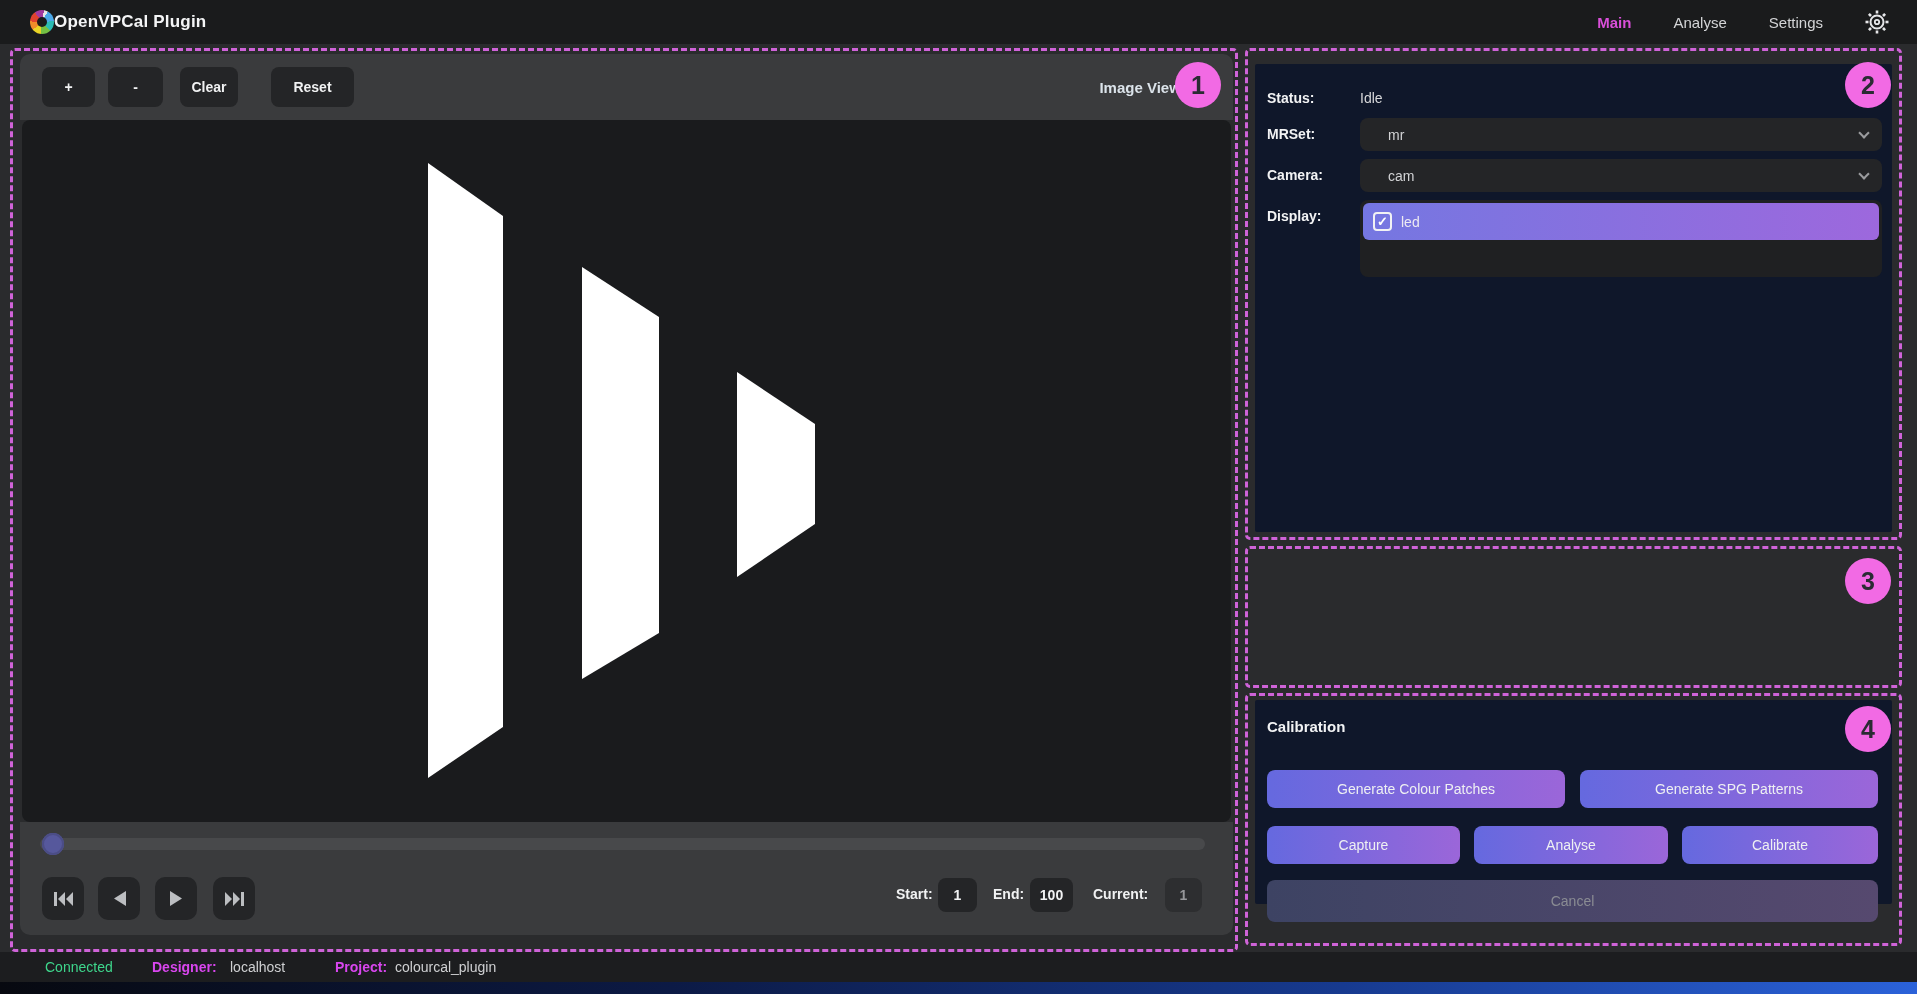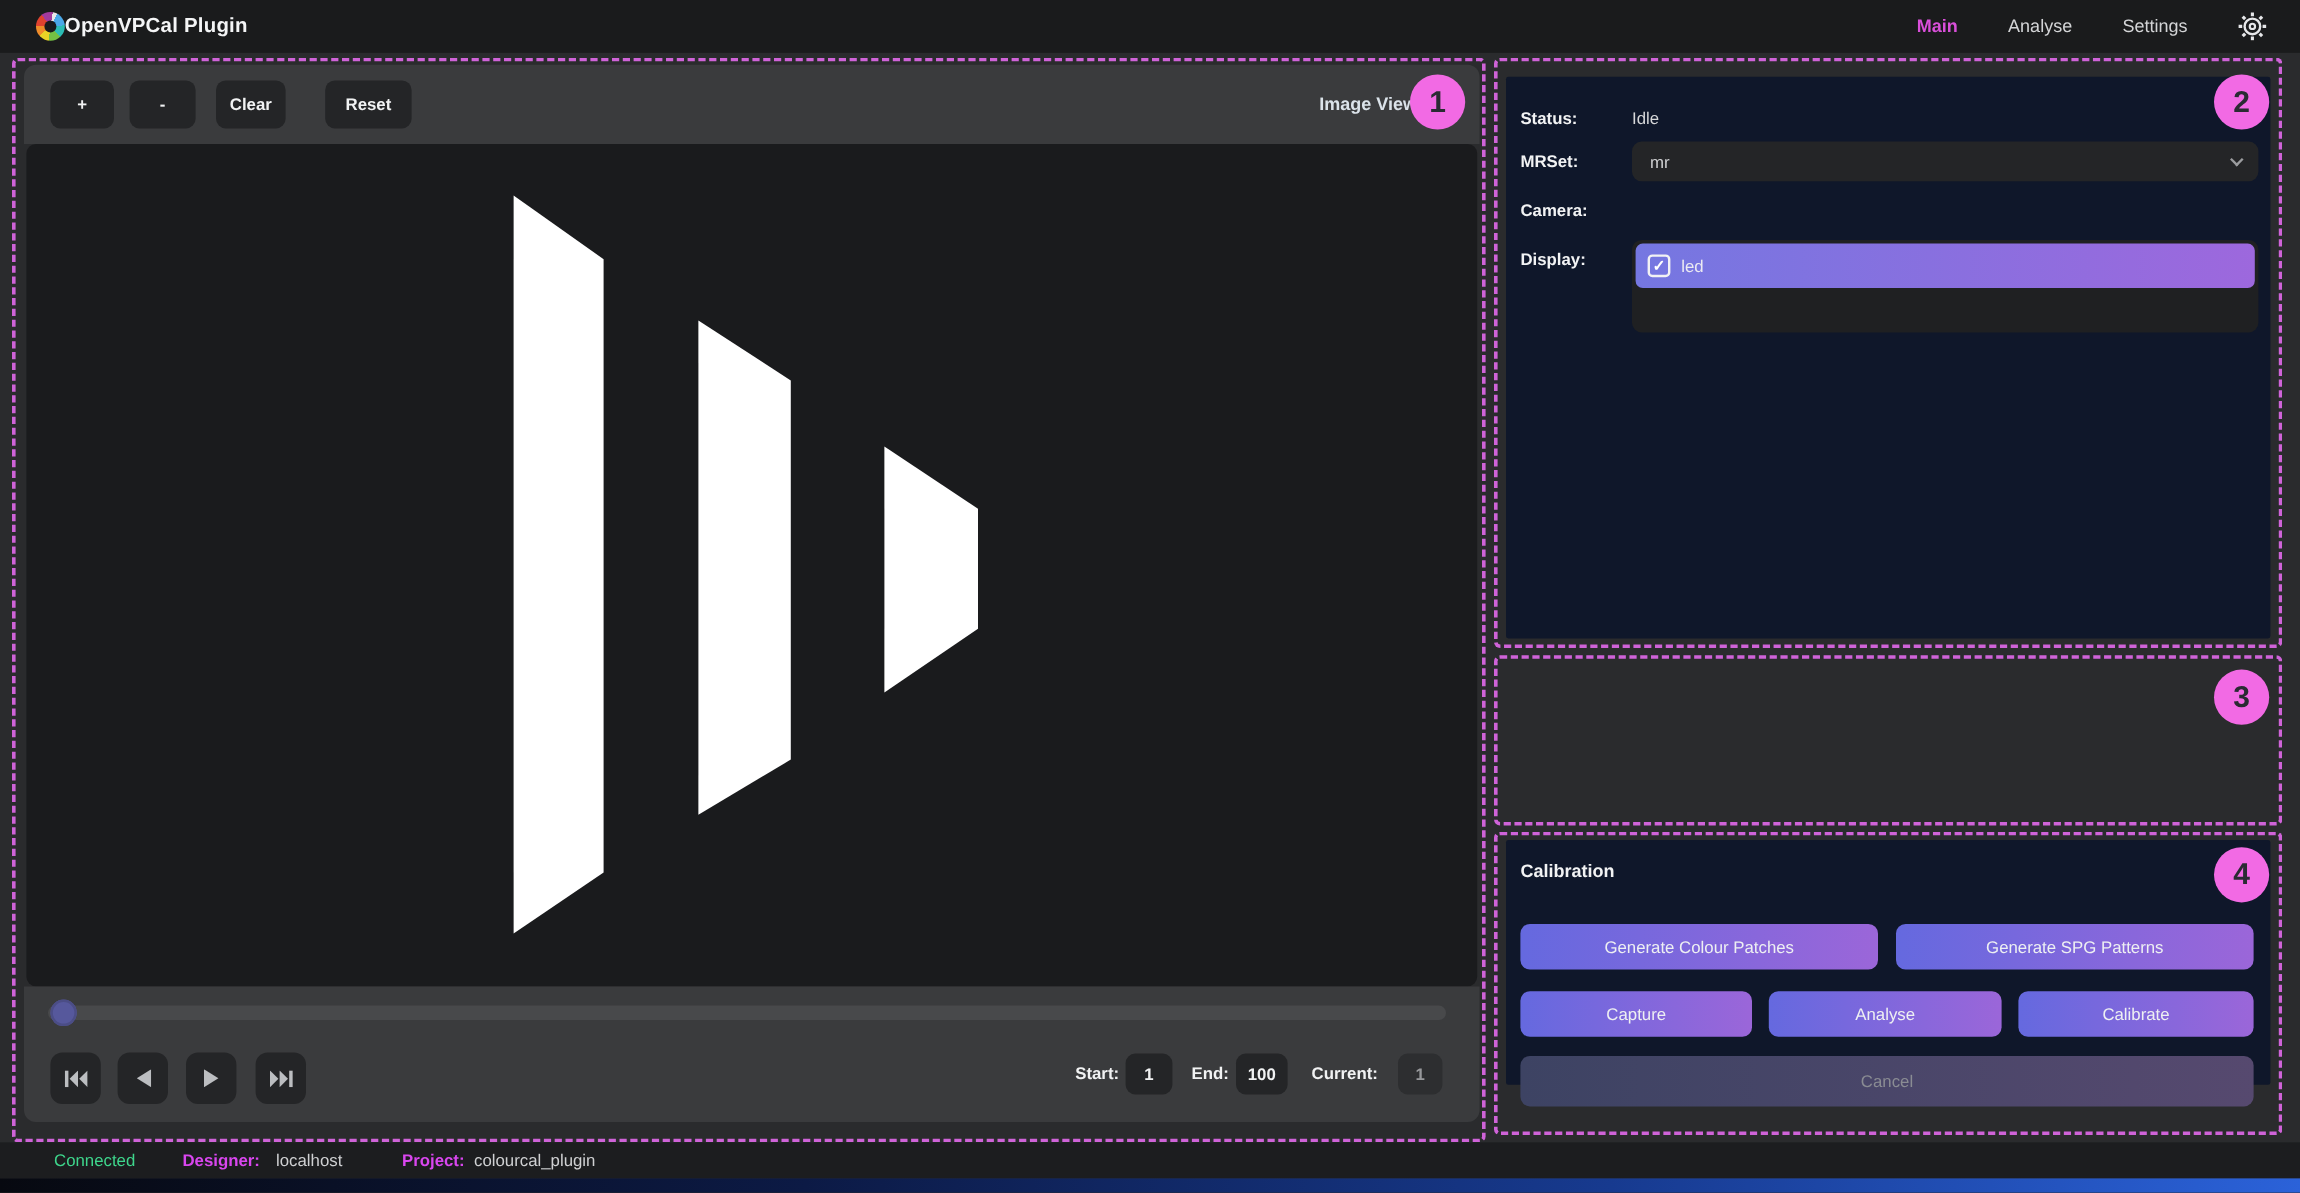--- a/index.html
+++ b/index.html
@@ -35,21 +35,21 @@
 
   
   .viewer-toolbar { position:absolute; left:7px; top:3px; width:1213px; height:66px;
                     background:#3a3b3d; border-radius:10px 10px 0 0;
                     display:flex; align-items:center; }
   .tool-btn { height:40px; background:#242527; border:none; border-radius:8px;
               color:#f1f2f3; font-weight:bold; font-size:14px; font-family:inherit; }
   .tb-plus  { width:53px; margin-left:22px; }
   .tb-minus { width:55px; margin-left:13px; }
   .tb-clear { width:58px; margin-left:17px; }
-  .tb-reset { width:72px; margin-left:33px; }
+  .tb-reset { width:83px; margin-left:33px; }
   .viewer-title { position:absolute; right:38px; top:0; height:66px; display:flex; align-items:center;
                   font-size:15px; font-weight:bold; color:#dbe3ea; }
 
   .canvas { position:absolute; left:9px; top:69px; width:1209px; height:702px;
             background:#1a1b1d; border-radius:8px; }
   .canvas svg { display:block; width:100%; height:100%; }
 
   .playbar { position:absolute; left:7px; top:771px; width:1213px; height:113px;
              background:#3a3b3d; border-radius:0 0 10px 10px; }
   .slider-track { position:absolute; left:20px; top:16px; width:1165px; height:12px;
@@ -65,21 +65,21 @@
                align-items:center; justify-content:center; }
   .frame-box.disabled { background:#2d2e30; color:#97989b; }
 
   
   .panel { position:absolute; background:#0f172a; border-radius:2px; }
   #panel2 { left:7px; top:13px; width:637px; height:468px; }
   .row-label { position:absolute; left:12px; font-size:14px; font-weight:bold; color:#f2f3f4; }
   .status-value { position:absolute; left:105px; top:26px; font-size:14px; color:#d6d7d9; }
   .dropdown { position:absolute; left:105px; width:522px; height:33px; background:#242527;
               border-radius:8px; display:flex; align-items:center; }
-  .dropdown .dd-text { margin-left:15px; font-size:14px; color:#d2d3d5; }
+  .dropdown .dd-text { margin-left:28px; font-size:14px; color:#d2d3d5; }
   .chevron { position:absolute; right:14px; top:11px; width:8px; height:8px;
              border-right:2px solid #9b9c9f; border-bottom:2px solid #9b9c9f;
              transform:rotate(45deg); }
   .listbox { position:absolute; left:105px; top:136px; width:522px; height:77px;
              background:#1f2022; border-radius:8px; }
   .list-row { position:absolute; left:3px; top:3px; width:516px; height:37px; border-radius:6px;
               background:linear-gradient(90deg,#7577e1,#9d68dd);
               display:flex; align-items:center; }
   .checkbox { width:19px; height:19px; margin-left:10px; border:2px solid #f2f2f4; border-radius:4px;
               display:flex; align-items:center; justify-content:center;
@@ -200,20 +200,24 @@
       <span class="row-label" style="top:26px;">Status:</span>
       <span class="status-value">Idle</span>
 
       <span class="row-label" style="top:62px;">MRSet:</span>
       <div class="dropdown" style="top:54px;">
         <span class="dd-text">mr</span>
         <span class="chevron"></span>
       </div>
 
       <span class="row-label" style="top:103px;">Camera:</span>
+      <div class="dropdown" style="top:95px;">
+        <span class="dd-text">cam</span>
+        <span class="chevron"></span>
+      </div>
 
       <span class="row-label" style="top:144px;">Display:</span>
       <div class="listbox">
         <div class="list-row">
           <span class="checkbox">✓</span>
           <span class="item-text">led</span>
         </div>
       </div>
     </div>
   </div>

